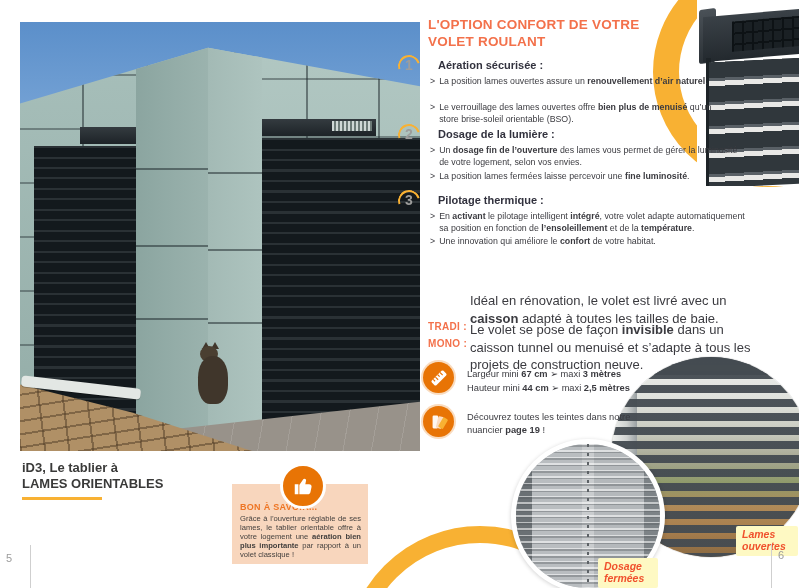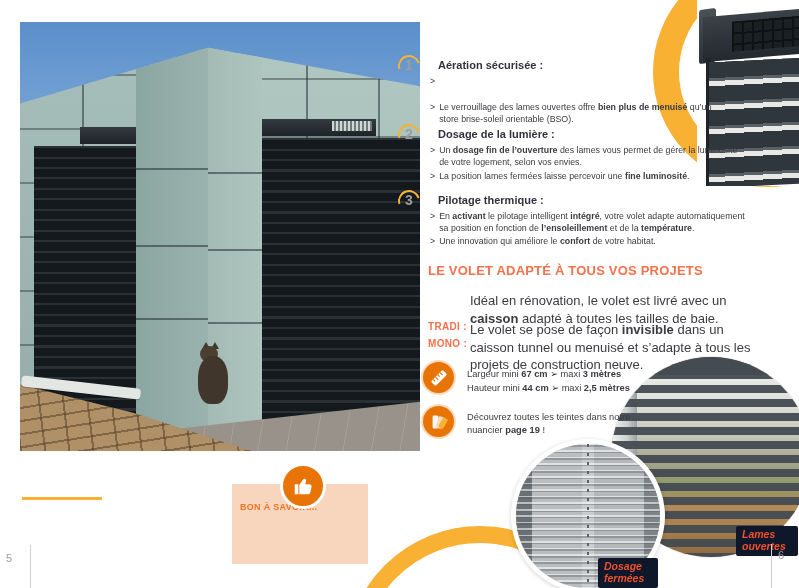--- a/index.html
+++ b/index.html
@@ -91,21 +91,21 @@
   .left-body{font-size:12.6px;line-height:1.27;width:201px;text-align:justify;color:#3A3A39;}
   .pagenum{font-size:11px;color:#9c9c9c;}
   .pageline{width:1px;background:#cfcfcf;}
   .tip-box{left:232px;top:484px;width:136px;height:80px;background:#F8D6BD;}
   .tip-title{position:absolute;left:8px;top:18px;font-size:9px;font-weight:700;color:#EE7524;
      letter-spacing:.3px;}
   .tip-body{position:absolute;left:8px;top:30px;width:121px;font-size:7.6px;line-height:1.2;
      text-align:justify;color:#44403E;}
   .tip-circle{left:280px;top:463px;width:40px;height:40px;border-radius:50%;background:#E87405;
      border:3px solid #fff;display:flex;align-items:center;justify-content:center;}
-  .plabel{background:#0f172a;color:#F0512D;font-weight:700;font-style:italic;font-size:10.5px;
+  .plabel{background:#fef9c3;color:#F0512D;font-weight:700;font-style:italic;font-size:10.5px;
      line-height:1.12;padding:3px 6px;border-radius:2px;}
   b{font-weight:700;}
 </style>
 </head>
 <body>
 
 <div class="stage">
 
   <div class="abs ring" style="left:653px;top:-43px;width:230px;height:230px;border-width:26px;"></div>
 
@@ -145,20 +145,24 @@
     <div class="abs ground-tan"></div>
     <div class="abs gravel"></div>
     <div class="abs" style="left:44.5%;top:74.5%;width:9%;height:15%;">
       <div class="abs cat-ear" style="left:4px;top:0;"></div>
       <div class="abs cat-ear" style="left:13px;top:0;"></div>
       <div class="abs cat-head" style="left:2px;top:4px;width:18px;height:16px;"></div>
       <div class="abs cat-body" style="left:0;top:14px;width:30px;height:48px;"></div>
     </div>
   </div>
 
+  <div class="abs left-title" style="left:22px;top:460px;">
+    <div>iD3, Le tablier à</div>
+    <div>LAMES ORIENTABLES</div>
+  </div>
   <div class="abs underline" style="left:22px;top:497px;"></div>
 
   <div class="abs pagenum" style="left:6px;top:552px;">5</div>
   <div class="abs pageline" style="left:30px;top:545px;height:43px;"></div>
 
   <div class="abs ring" style="left:345px;top:526px;width:270px;height:270px;"></div>
 
   <div class="abs circle-open">
     <div class="abs co-bg"></div>
     <div class="abs co-frame"></div>
@@ -172,35 +176,38 @@
   </div>
 
   <div class="abs plabel" style="left:598px;top:558px;width:48px;">Dosage fermées</div>
   <div class="abs plabel" style="left:736px;top:526px;width:50px;">Lames ouvertes</div>
 
   <div class="abs pageline" style="left:771px;top:544px;height:44px;"></div>
   <div class="abs pagenum" style="left:778px;top:549px;">6</div>
 
   <div class="abs tip-box">
     <div class="tip-title">BON À SAVOIR...</div>
+    <div class="tip-body"><span>Grâce à l’ouverture réglable de ses lames, le tablier orientable offre à votre logement une </span><b>aération bien plus importante</b><span> par rapport à un volet classique !</span></div>
   </div>
   <div class="abs tip-circle">
     <svg width="22" height="22" viewBox="0 0 24 24">
       <path fill="#fff" d="M3 10h4v11H3z M8 21h9.2c1.5 0 2.6-.9 2.9-2.3l1.2-5.6c.4-1.8-.9-3.1-2.7-3.1h-4.1l.9-4.2c.3-1.6-2.4-2.6-3.3-1L8 11z"></path>
     </svg>
   </div>
 
+  <div class="abs h-orange h1" style="left:428px;top:17px;">L'OPTION CONFORT DE VOTRE VOLET ROULANT</div>
 
   <div class="abs badge" style="left:398px;top:55px;">
     <span class="arc"></span>
     <span class="n">1</span>
   </div>
   <div class="abs sec-title" style="left:428px;top:59px;">Aération sécurisée :</div>
   <div class="abs bullet" style="left:430px;top:76px;width:300px;">
     <span class="chev">&gt;</span>
+    <span><span>La position lames ouvertes assure un </span><b>renouvellement d’air naturel</b><span>.</span></span>
   </div>
   <div class="abs bullet" style="left:430px;top:102px;width:300px;">
     <span class="chev">&gt;</span>
     <span><span>Le verrouillage des lames ouvertes offre </span><b>bien plus de menuisé</b><span> qu’un store brise-soleil orientable (BSO).</span></span>
   </div>
 
   <div class="abs badge" style="left:398px;top:124px;">
     <span class="arc"></span>
     <span class="n">2</span>
   </div>
@@ -221,21 +228,20 @@
   <div class="abs sec-title" style="left:428px;top:194px;">Pilotage thermique :</div>
   <div class="abs bullet" style="left:430px;top:211px;width:322px;">
     <span class="chev">&gt;</span>
     <span><span>En </span><b>activant</b><span> le pilotage intelligent </span><b>intégré</b><span>, votre volet adapte automatiquement sa position en fonction de </span><b>l’ensoleillement</b><span> et de la </span><b>température</b><span>.</span></span>
   </div>
   <div class="abs bullet" style="left:430px;top:236px;width:322px;">
     <span class="chev">&gt;</span>
     <span><span>Une innovation qui améliore le </span><b>confort</b><span> de votre habitat.</span></span>
   </div>
 
-  <div class="abs h-orange h2" style="left:428px;top:263px;">LE VOLET ADAPTÉ À TOUS VOS PROJETS</div>
   <div class="abs proj-label" style="left:428px;top:292px;margin-top:46px;">MONO :</div>
   <div class="abs proj-text" style="left:470px;top:292px;"><span>Idéal en rénovation, le volet est livré avec un </span><b>caisson</b><span> adapté à toutes les tailles de baie.</span></div>
   <div class="abs proj-label" style="left:428px;top:321px;">TRADI :</div>
   <div class="abs proj-text" style="left:470px;top:321px;"><span>Le volet se pose de façon </span><b>invisible</b><span> dans un caisson tunnel ou menuisé et s’adapte à tous les projets de construction neuve.</span></div>
 
   <div class="abs spec-circle" style="left:423px;top:362px;">
     <svg width="22" height="22" viewBox="0 0 24 24">
       <g transform="rotate(-45 12 12)">
         <rect x="3" y="8.5" width="18" height="7" rx="1.5" fill="#fff"></rect>
         <path stroke="#E87405" stroke-width="1.2" d="M6.5 8.5v3 M10 8.5v4.2 M13.5 8.5v3 M17 8.5v4.2"></path>

